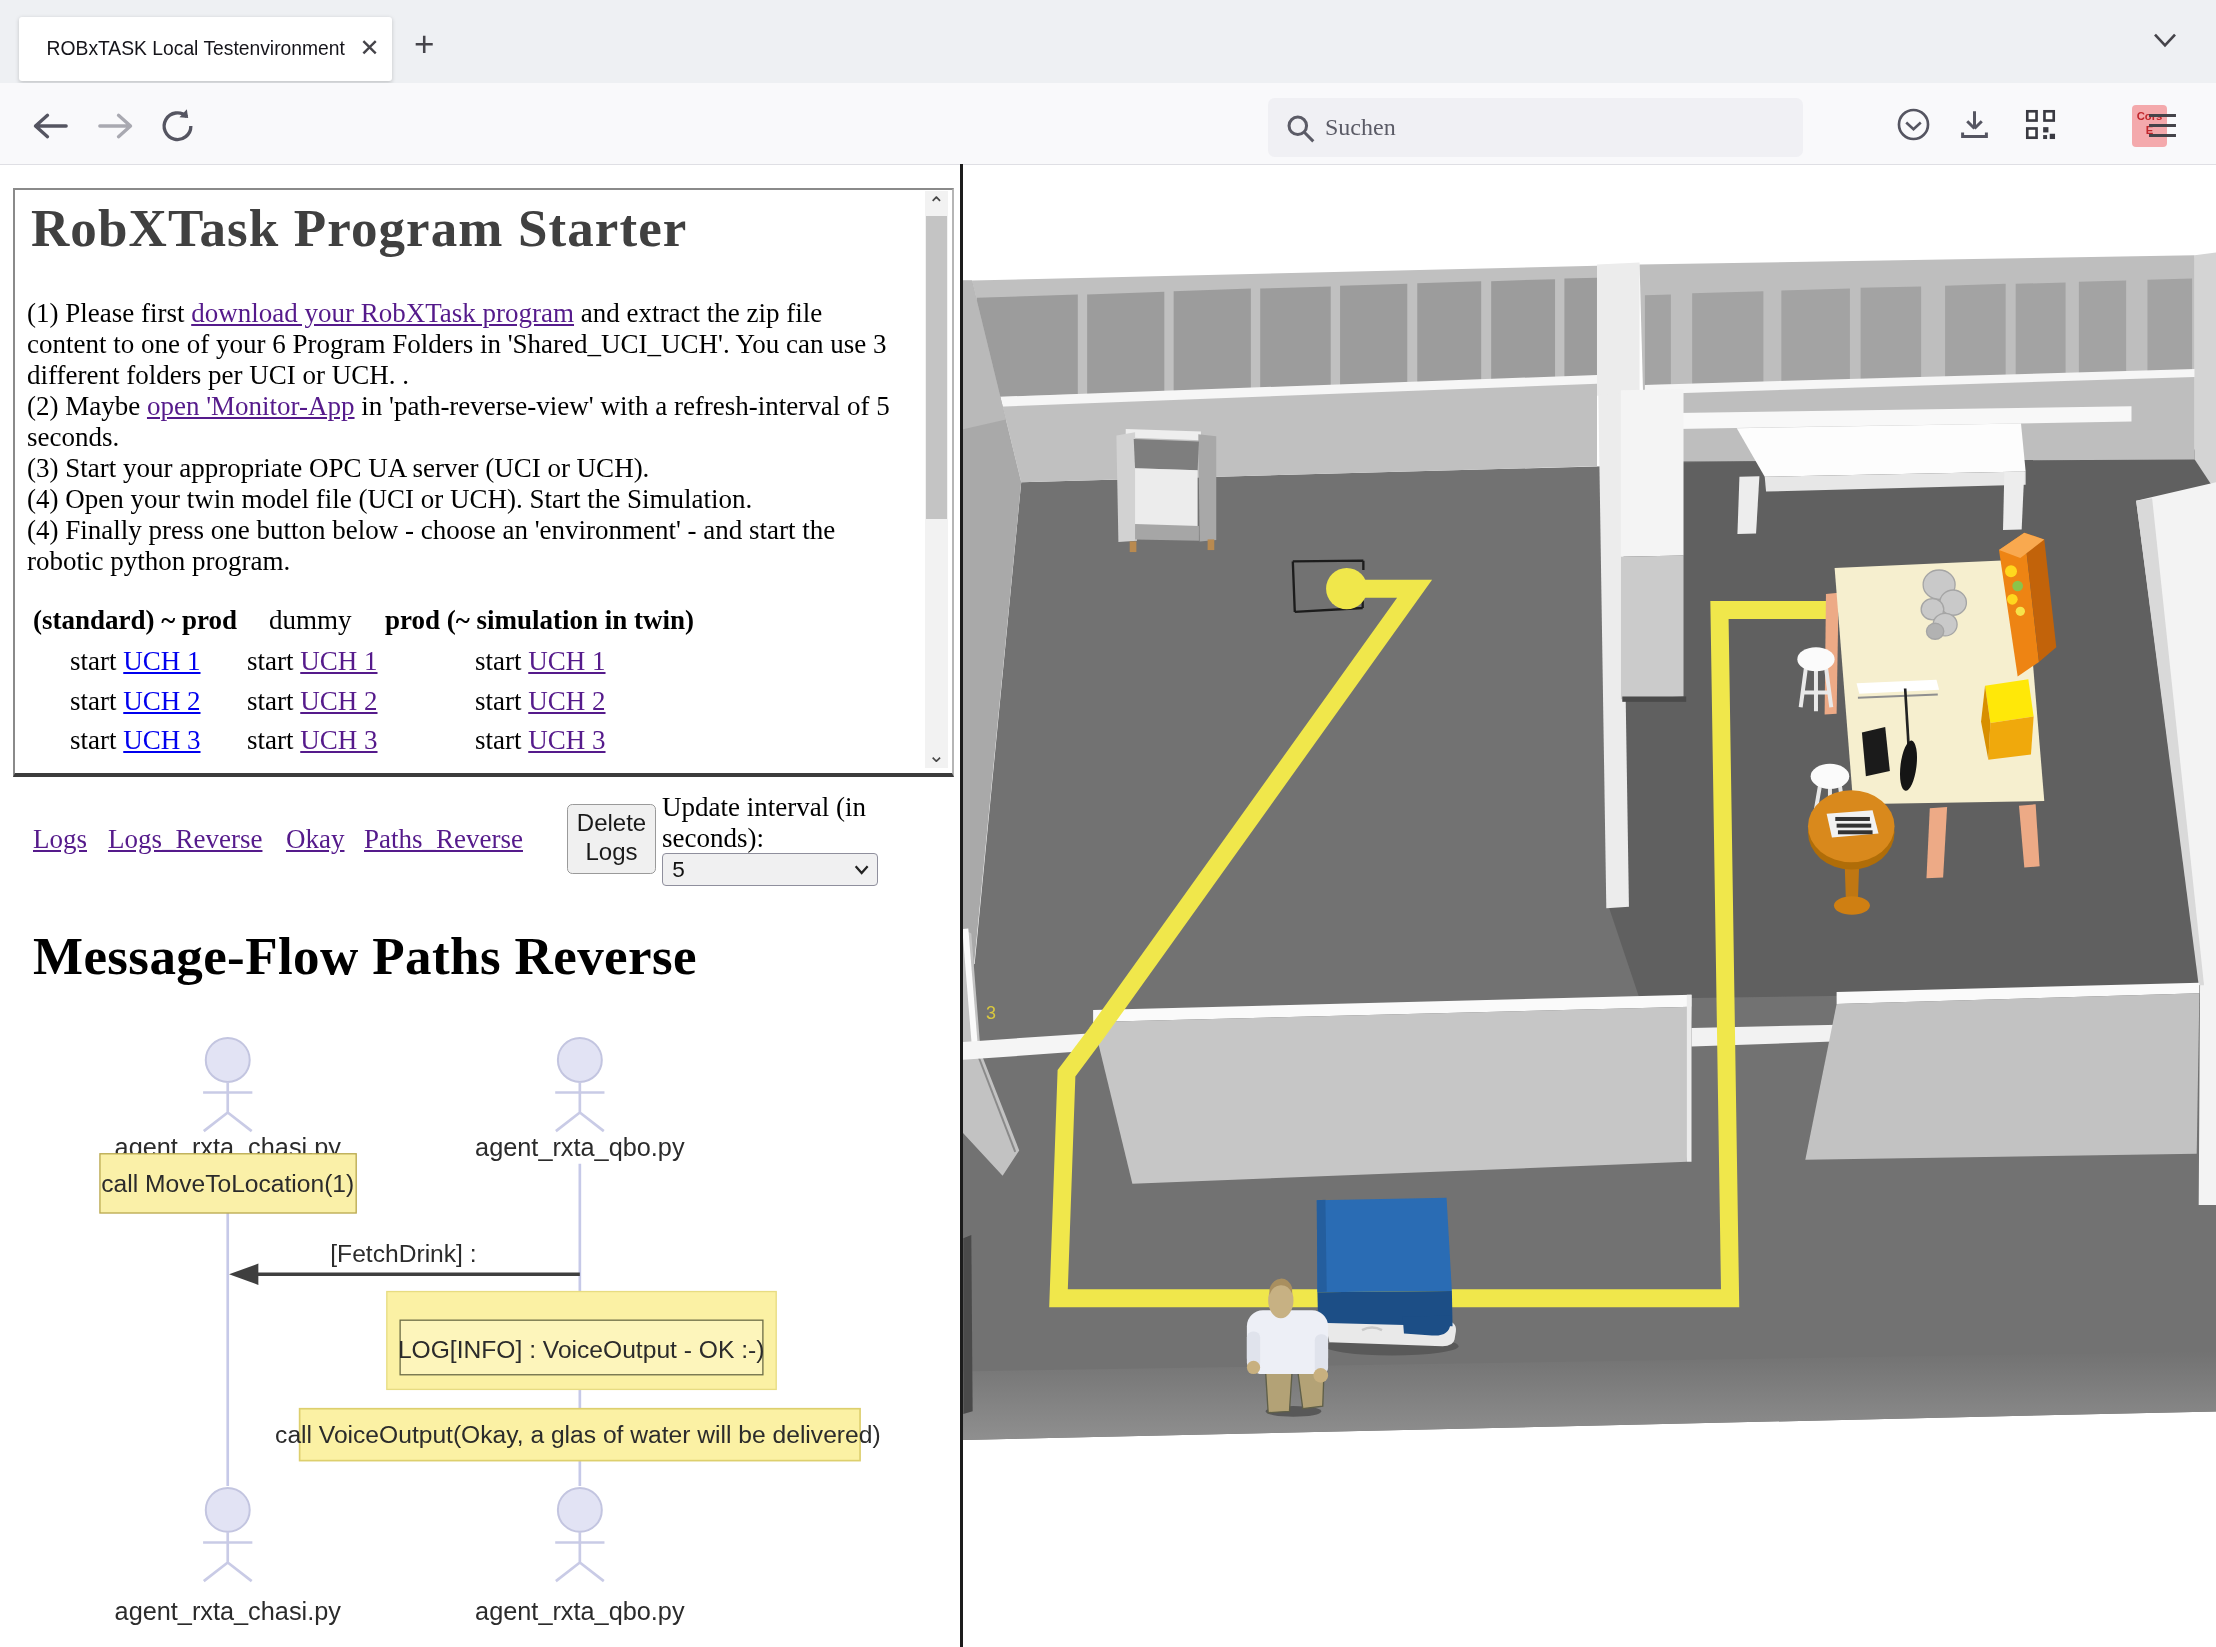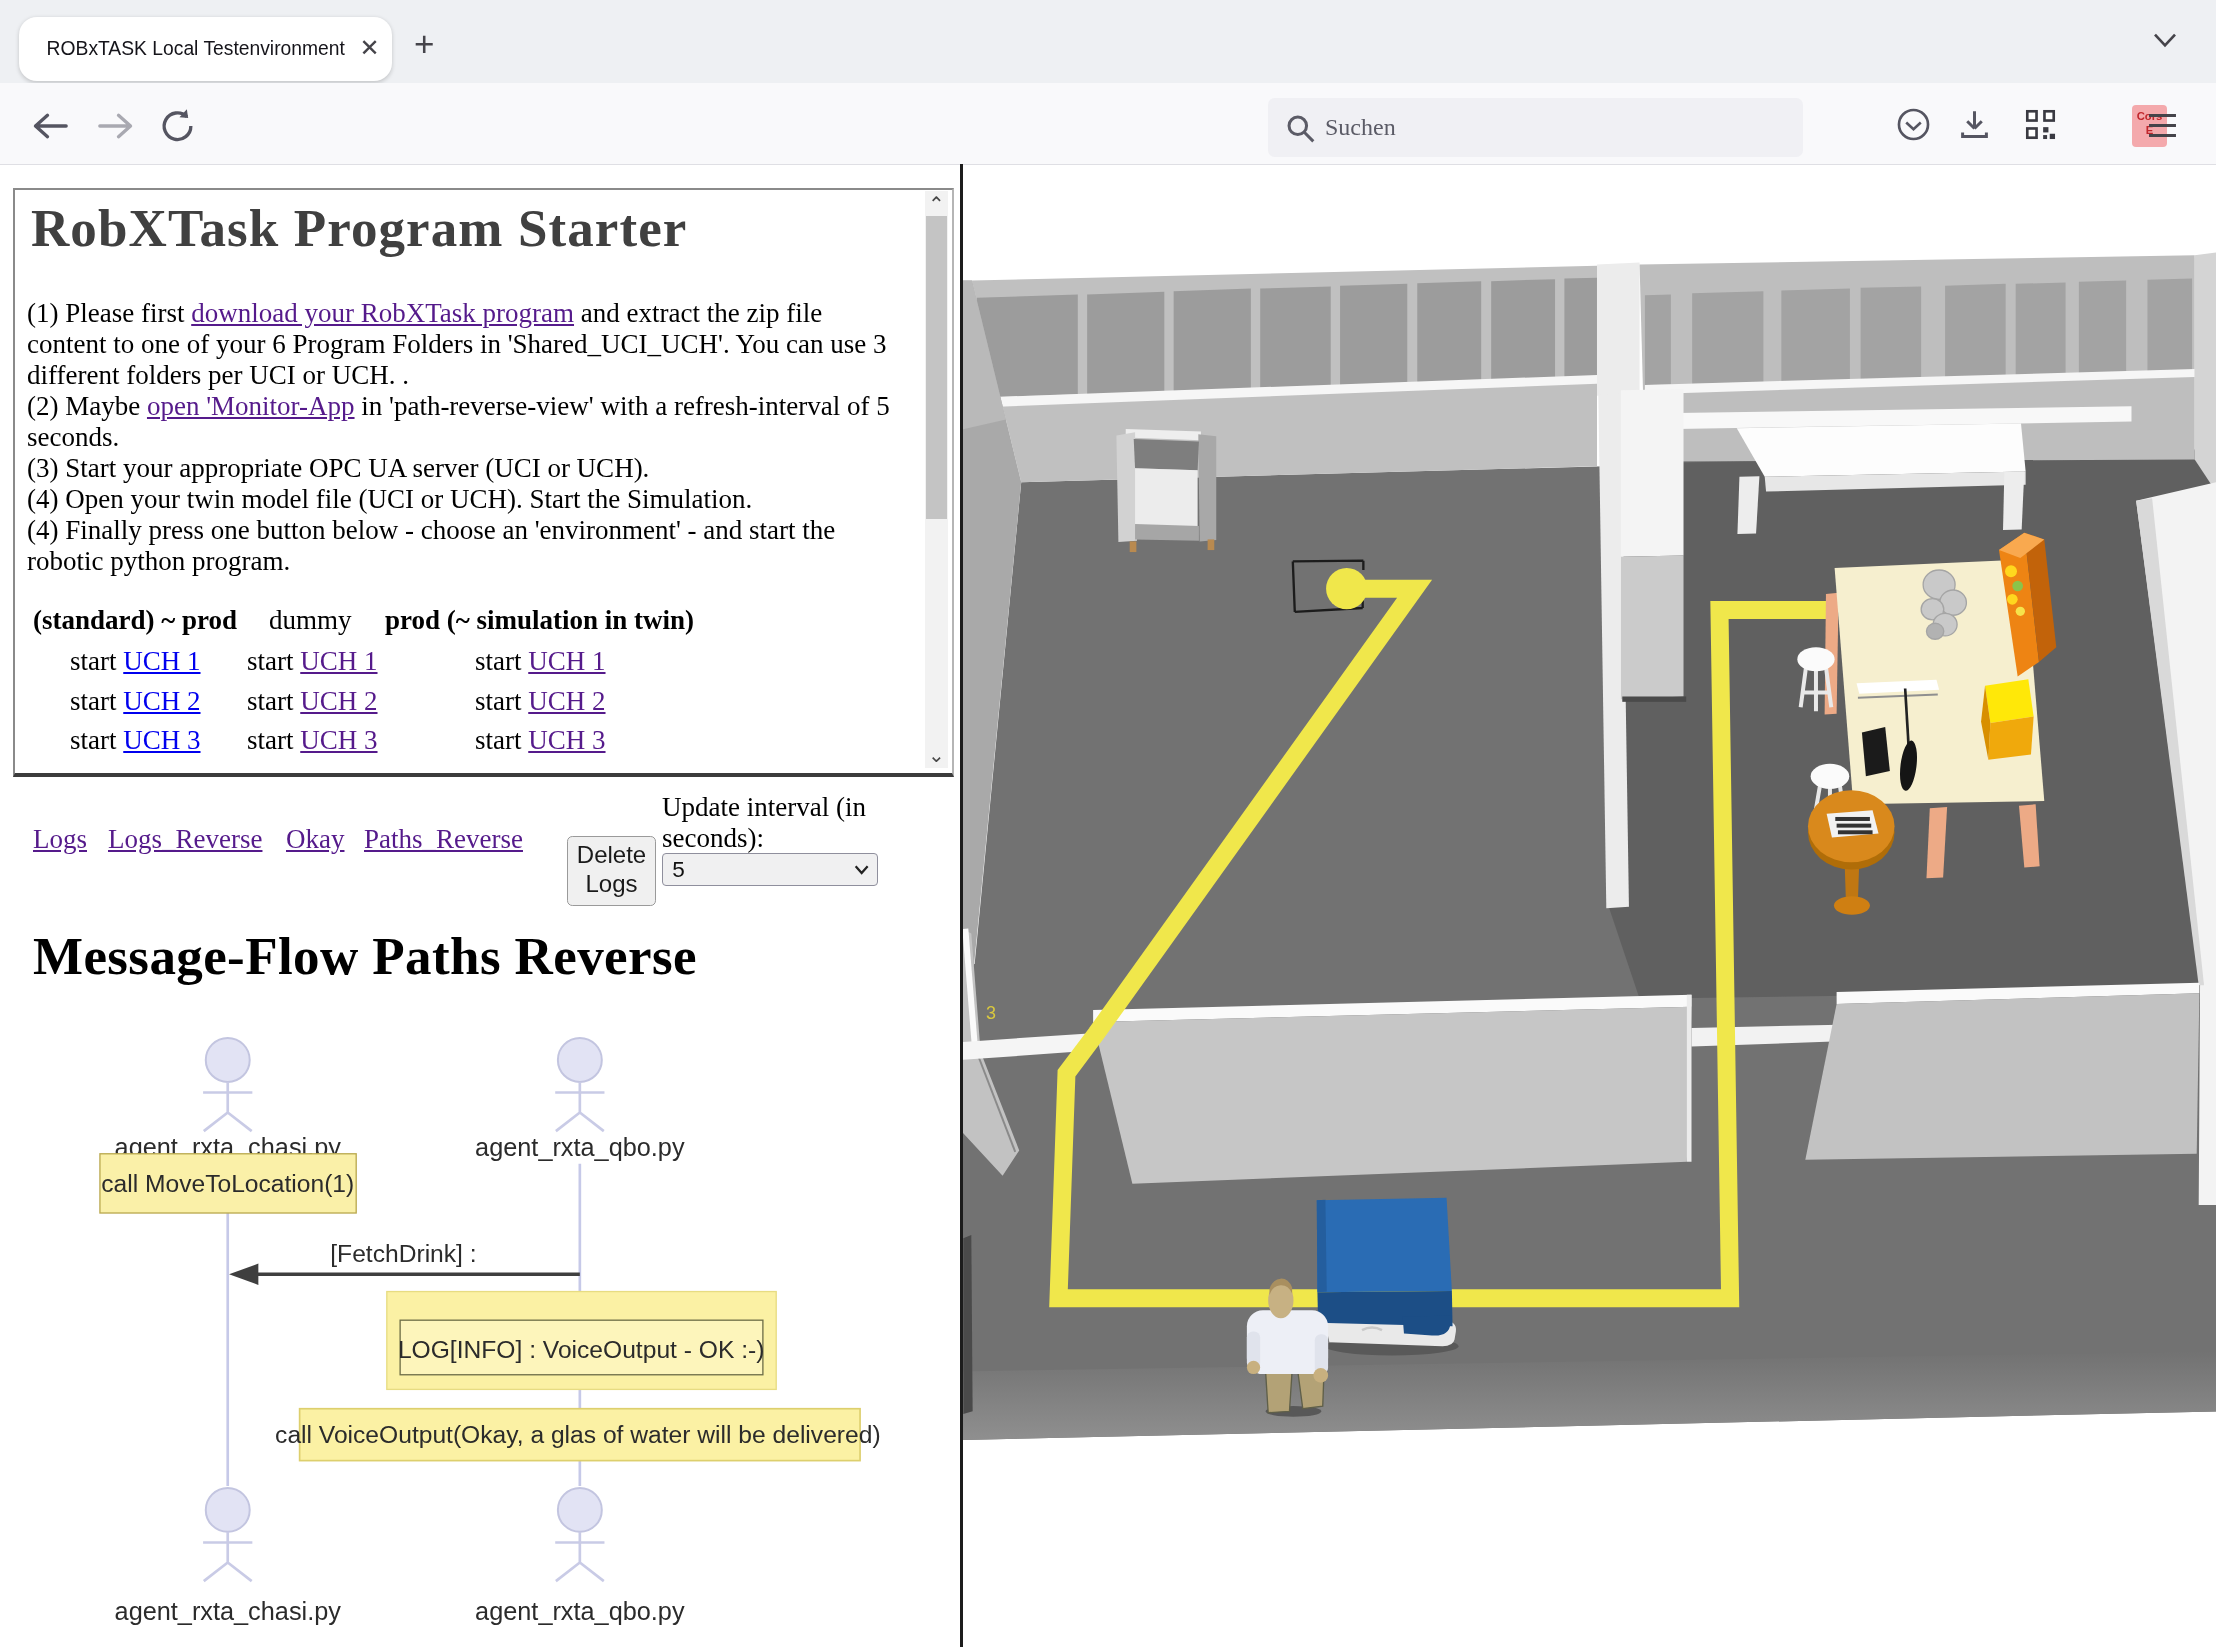--- a/index.html
+++ b/index.html
@@ -1,20 +1,20 @@
 <!DOCTYPE html>
 <html style="font-size:10.7px"><head><meta charset="utf-8">
 <style>
 html,body{margin:0;padding:0;background:#fff;}
 #app{position:relative;width:2216px;height:1647px;overflow:hidden;background:#fff;
  font-family:"Liberation Serif",serif;}
 .abs{position:absolute;}
 
 #tabbar{position:absolute;left:0;top:0;width:2216px;height:83px;background:#eef0f3;}
-#tab{position:absolute;left:18.6px;top:16.6px;width:373px;height:64px;background:#fff;border-radius:18px;
+#tab{position:absolute;left:18.6px;top:16.6px;width:373px;height:64px;background:#fff;border-radius:3px;
  box-shadow:0 1.3px 4px rgba(0,0,0,.18);text-decoration:underline;}
 #tabtitle{position:absolute;left:28px;top:0;height:64px;line-height:64px;font-family:"Liberation Sans",sans-serif;font-size:19.3px;color:#15141a;}
 #tabclose{position:absolute;left:341px;top:0;height:64px;line-height:61px;font-family:"Liberation Sans",sans-serif;font-size:24px;color:#45444a;}
 #newtab{position:absolute;left:414px;top:24px;font-family:"Liberation Sans",sans-serif;font-size:35px;font-weight:300;color:#45444a;}
 #tabchev{position:absolute;left:2145px;top:20px;width:40px;height:40px;}
 #toolbar{position:absolute;left:0;top:83px;width:2216px;height:81px;background:#f9f9fb;border-bottom:1.3px solid #dfdfe4;}
 #urlbar{position:absolute;left:294px;top:15.3px;width:945px;height:59px;background:#f0f0f4;border-radius:6.7px;}
 #urltext{position:absolute;left:52px;top:16.6px;font-family:"Liberation Sans",sans-serif;font-size:22px;color:#15141a;white-space:nowrap;}
 #searchbar{position:absolute;left:1268px;top:15.3px;width:535px;height:59px;background:#f0f0f4;border-radius:6.7px;}
 #searchtext{position:absolute;left:57px;top:16px;font-family:Liberation Serif, serif;font-size:24px;color:#5b5b66;}
@@ -23,21 +23,21 @@
  border-top:2.7px solid #8a8a8a;border-left:2.7px solid #8a8a8a;border-right:2.7px solid #b5b5b5;border-bottom:4.7px solid #3c3c3c;}
 #h1a{position:absolute;left:31px;top:202px;font-size:53px;font-weight:bold;color:#404040;line-height:1;white-space:nowrap;letter-spacing:1.1px;}
 #para{position:absolute;left:27px;top:298px;width:885px;font-size:27px;color:#000;line-height:31px;}
 a.v{color:#551a8b;}
 a.b{color:#0000ee;}
 .srow{position:absolute;font-size:27px;line-height:1.2;white-space:nowrap;}
 #sb{position:absolute;left:925px;top:191px;width:23px;height:577px;background:#f2f2f2;}
 #sbthumb{position:absolute;left:1.3px;top:25px;width:20.6px;height:303px;background:#c4c4c4;}
 .sbarr{position:absolute;left:0;width:23px;height:24px;color:#474747;font-size:20px;text-align:center;font-family:"Liberation Sans",sans-serif;}
 #delbtn{position:absolute;left:567px;top:804px;width:87px;height:65px;background:#f0f0f0;border:1.3px solid #9a9a9a;border-radius:5.3px;
- font-family:"Liberation Sans",sans-serif;font-size:24px;color:#1a1a1a;text-align:center;line-height:29px;padding-top:3.3px;margin-top:32px;}
+ font-family:"Liberation Sans",sans-serif;font-size:24px;color:#1a1a1a;text-align:center;line-height:29px;padding-top:3.3px;}
 #updtext{position:absolute;left:662px;top:792px;font-size:27px;line-height:31px;}
 #select{position:absolute;left:662px;top:853px;width:214px;height:31px;background:#f0f0f1;border:1.3px solid #8f8f9d;border-radius:4px;
  font-family:"Liberation Sans",sans-serif;font-size:22.6px;color:#111;}
 #h1b{position:absolute;left:33px;top:930px;font-size:53px;font-weight:bold;color:#000;line-height:1;white-space:nowrap;letter-spacing:0.4px;}
 #divider{position:absolute;left:960px;top:164px;width:2.7px;height:1483px;background:#1c1c1c;}
 </style></head>
 <body>
 <div id="app">
 
 <div id="tabbar">

